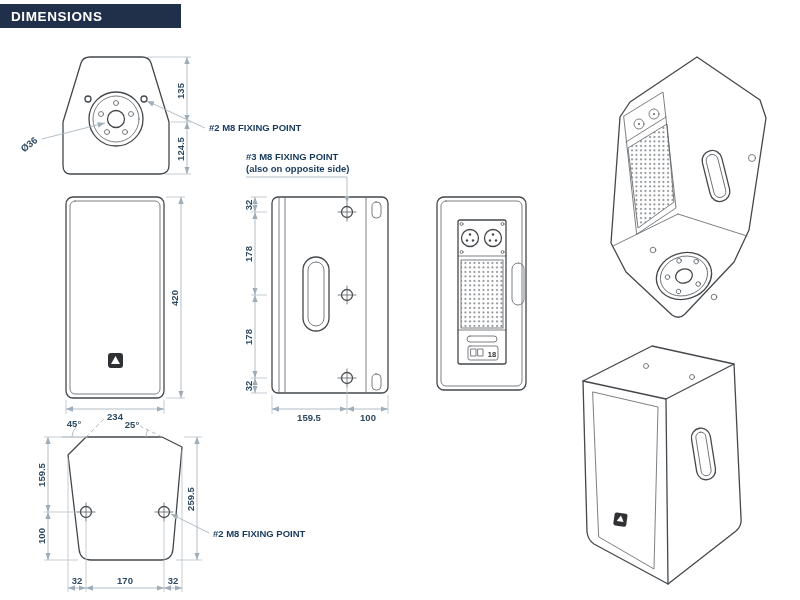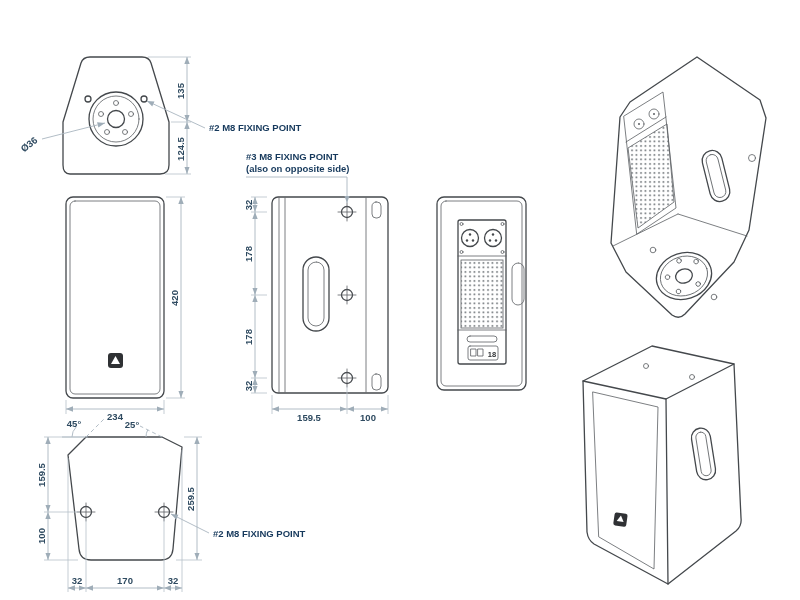--- a/index.html
+++ b/index.html
@@ -16,20 +16,23 @@
   .dash{stroke-dasharray:4 3;}
   .dtx{fill:#2e4a60;font-size:9.5px;font-weight:600;}
   .lbl{fill:#16395c;font-size:9.5px;font-weight:bold;}
   text{font-family:"Liberation Sans",sans-serif;}
 </style>
 </head>
 <body>
 
 <div class="page">
 
+  <div class="header-bar">
+    <span>DIMENSIONS</span>
+  </div>
 
   <svg class="drawing" width="800" height="600" viewBox="0 0 800 600">
     <defs>
       <marker id="ae" markerWidth="9" markerHeight="7" refX="7.5" refY="3.5" orient="auto" markerUnits="userSpaceOnUse">
         <path d="M0,0.8 L7.5,3.5 L0,6.2 Z" fill="#9fadb8"></path>
       </marker>
       <marker id="as" markerWidth="9" markerHeight="7" refX="0.5" refY="3.5" orient="auto" markerUnits="userSpaceOnUse">
         <path d="M7.5,0.8 L0.5,3.5 L7.5,6.2 Z" fill="#9fadb8"></path>
       </marker>
       <pattern id="dots" width="4.5" height="4.5" patternUnits="userSpaceOnUse">

